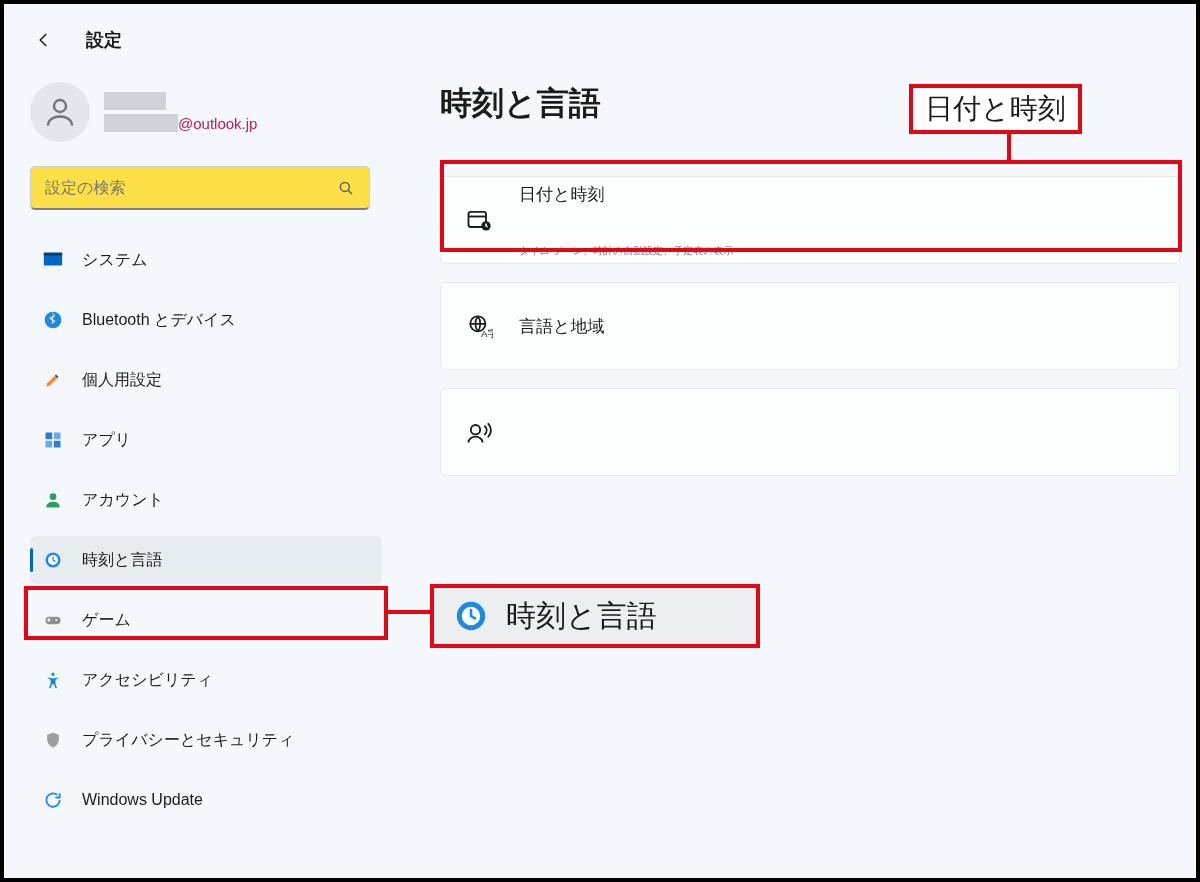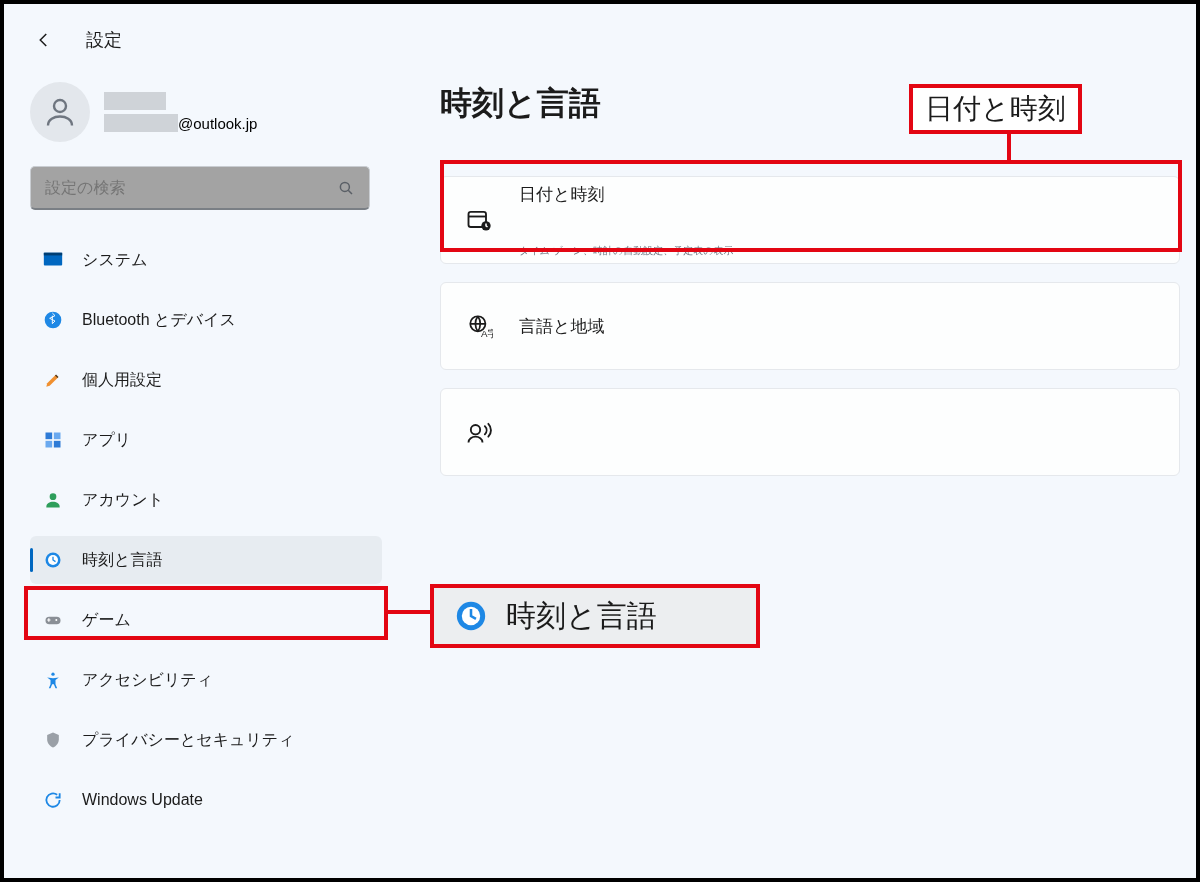--- a/index.html
+++ b/index.html
@@ -3,34 +3,34 @@
 <meta charset="utf-8">
 <style>
   * { box-sizing: border-box; margin: 0; padding: 0; }
   html, body { width: 1200px; height: 882px; font-family: "Segoe UI", "Yu Gothic UI", "Meiryo", sans-serif; background: #f4f8fd; color: #1b1b1b; }
   body { border: 4px solid #000; position: relative; overflow: hidden; }
 
   
   .hdr { display: flex; align-items: center; gap: 28px; padding: 22px 0 0 26px; }
   .back-btn { width: 28px; height: 28px; display: flex; align-items: center; justify-content: center; cursor: pointer; }
   .back-btn svg { width: 18px; height: 18px; stroke: #1b1b1b; }
-  .app-title { font-size: 18px; font-weight: 400; }
+  .app-title { font-size: 18px; font-weight: 700; }
 
   
   .left { position: absolute; left: 26px; top: 78px; width: 352px; }
   .account { display: flex; align-items: center; gap: 14px; margin-bottom: 24px; }
   .avatar { width: 60px; height: 60px; border-radius: 50%; background: #e3e7ec; display: flex; align-items: center; justify-content: center; }
   .avatar svg { width: 36px; height: 36px; stroke: #6f7680; fill: none; }
   .acct-lines { display: flex; flex-direction: column; gap: 4px; }
   .redact-bar1 { width: 62px; height: 18px; background: #cfd3d8; }
   .acct-line2 { display: flex; align-items: center; }
   .redact-bar2 { width: 74px; height: 18px; background: #cfd3d8; }
-  .acct-email { font-size: 15px; color: #000000; }
-
-  .search { position: relative; width: 340px; height: 44px; background: #a3a3a3; border: 1px solid #c9cdd2; border-bottom: 2px solid #7a7f85; border-radius: 5px; display: flex; align-items: center; padding: 0 14px; margin-bottom: 26px; }
+  .acct-email { font-size: 15px; color: #be185d; }
+
+  .search { position: relative; width: 340px; height: 44px; background: #fde047; border: 1px solid #c9cdd2; border-bottom: 2px solid #7a7f85; border-radius: 5px; display: flex; align-items: center; padding: 0 14px; margin-bottom: 26px; }
   .search input { border: none; outline: none; font-size: 16px; flex: 1; background: transparent; color: #4a4f55; }
   .search .mag { width: 18px; height: 18px; }
 
   .nav { display: flex; flex-direction: column; gap: 12px; }
   .nav-item { display: flex; align-items: center; gap: 18px; height: 48px; padding: 0 12px 0 12px; border-radius: 6px; cursor: pointer; font-size: 16px; position: relative; }
   .nav-item .icon { width: 22px; height: 22px; display: flex; align-items: center; justify-content: center; flex-shrink: 0; }
   .nav-item.selected { background: #e7ecf1; }
   .nav-item.selected::before { content: ""; position: absolute; left: 0; top: 12px; bottom: 12px; width: 3px; background: #0067c0; border-radius: 2px; }
 
   

